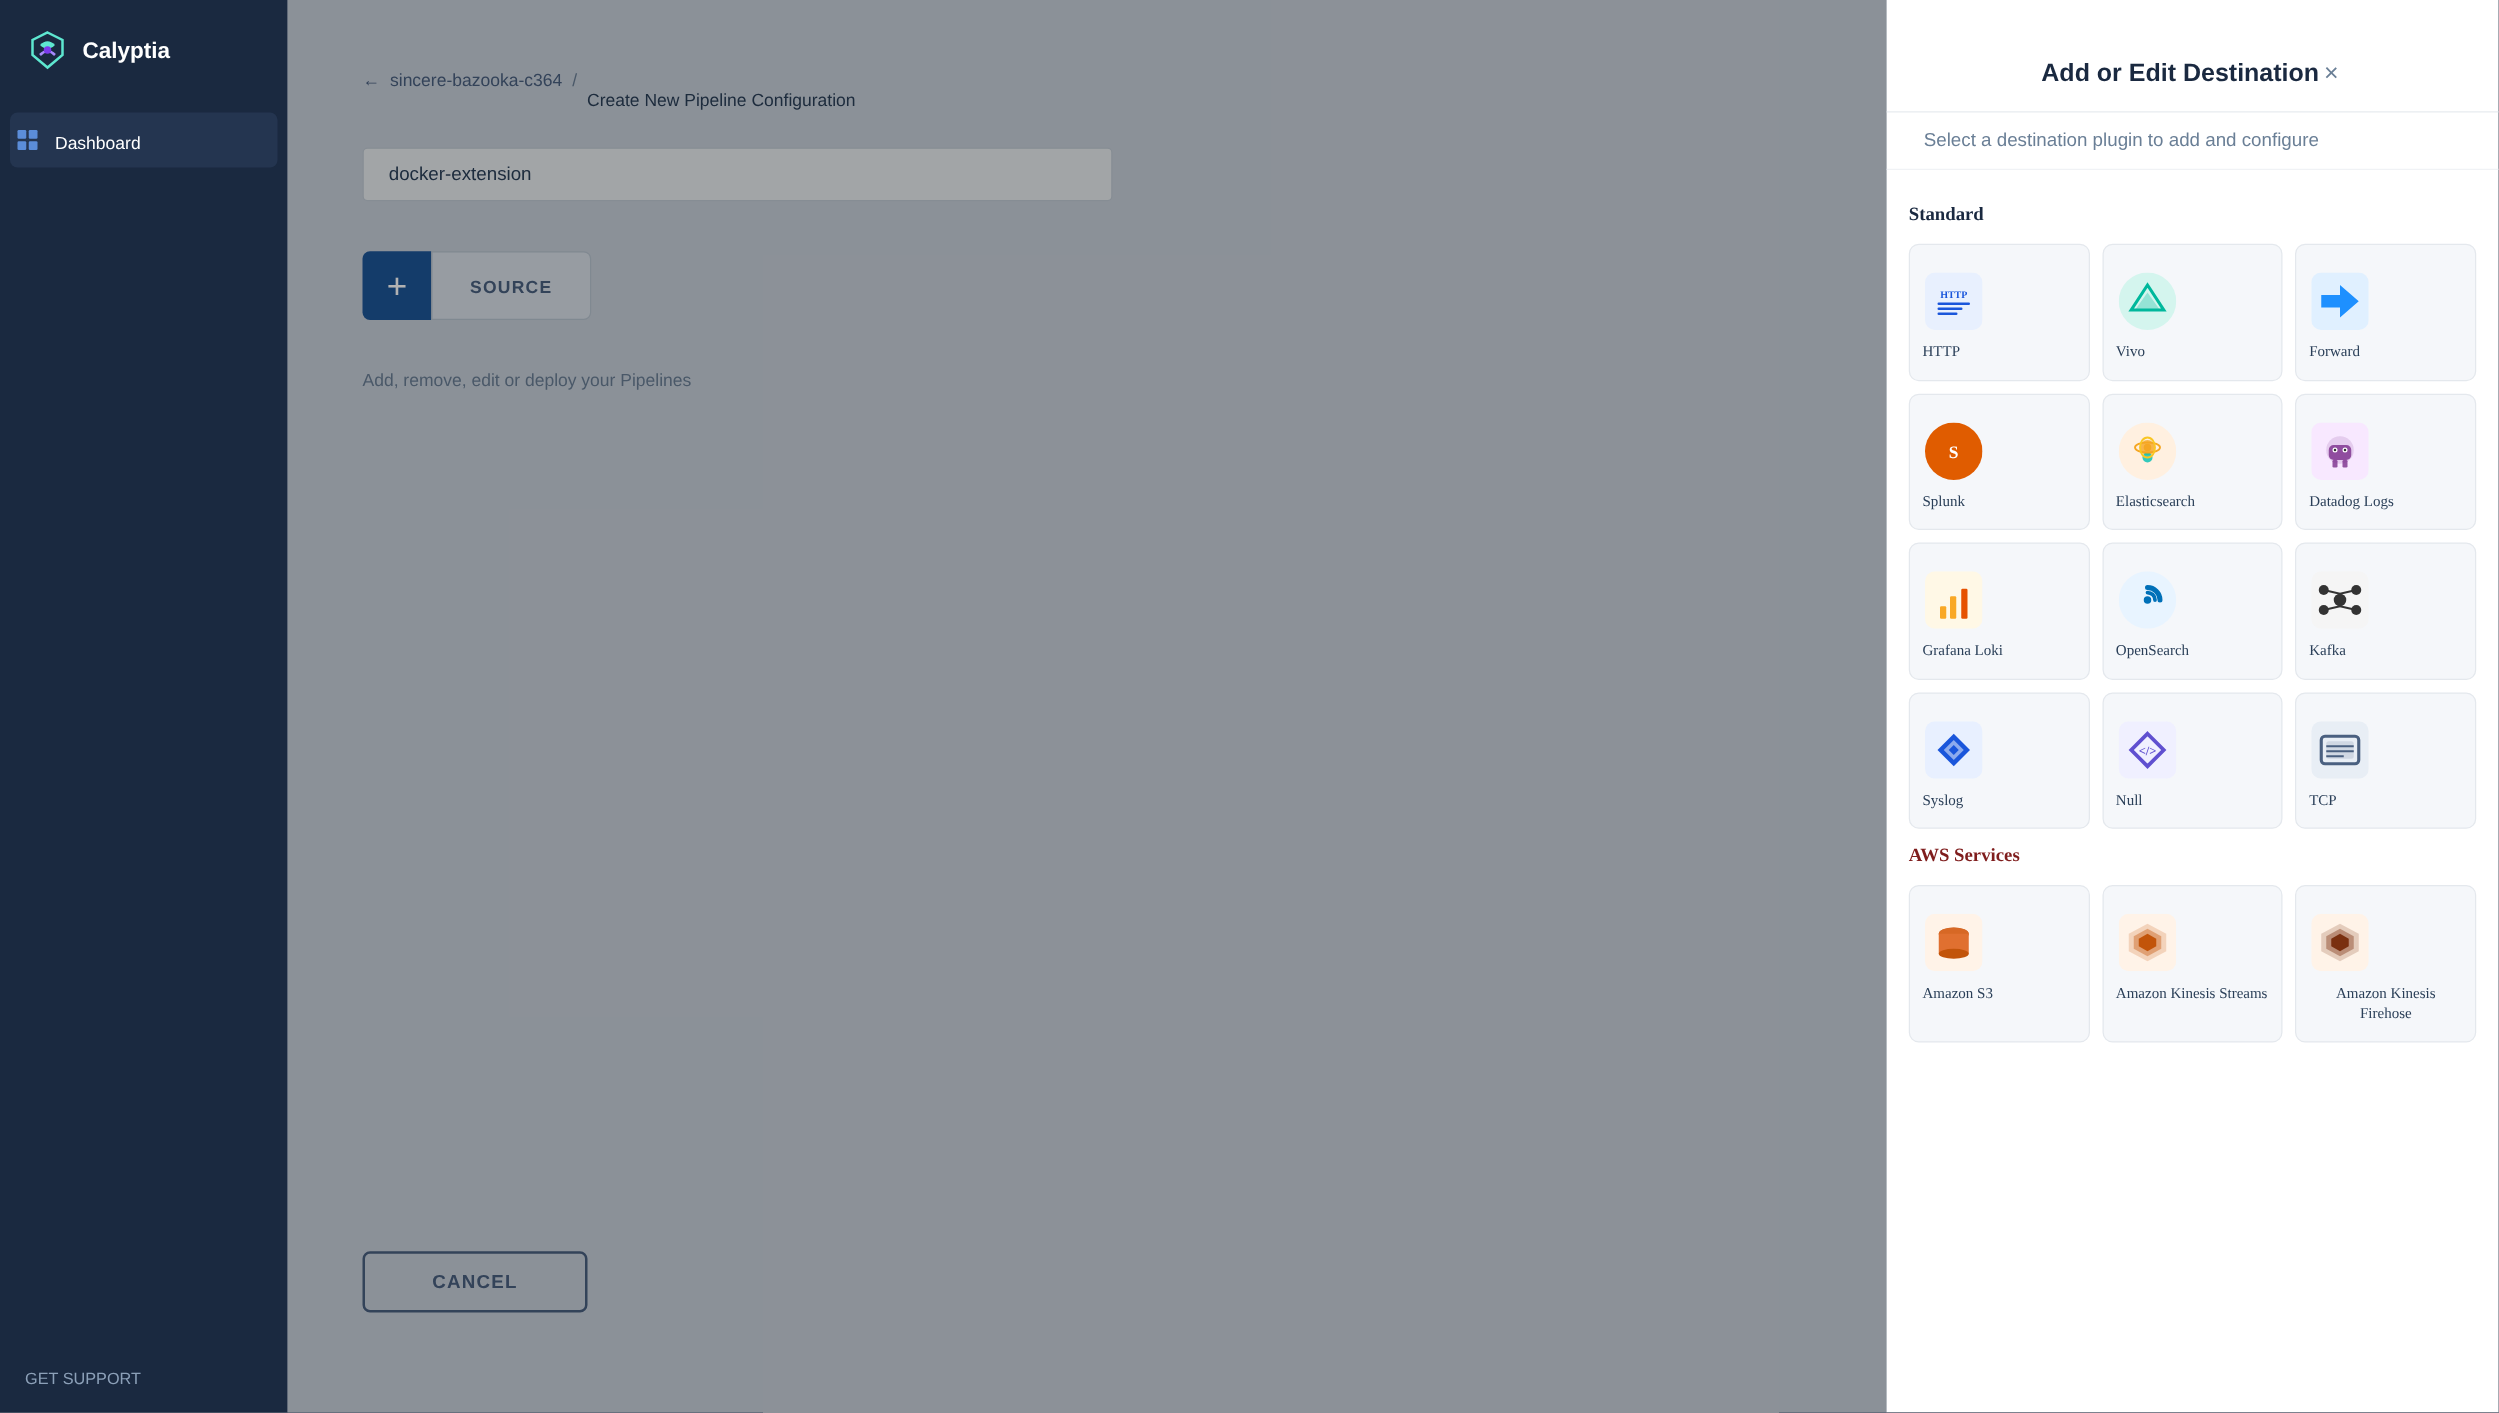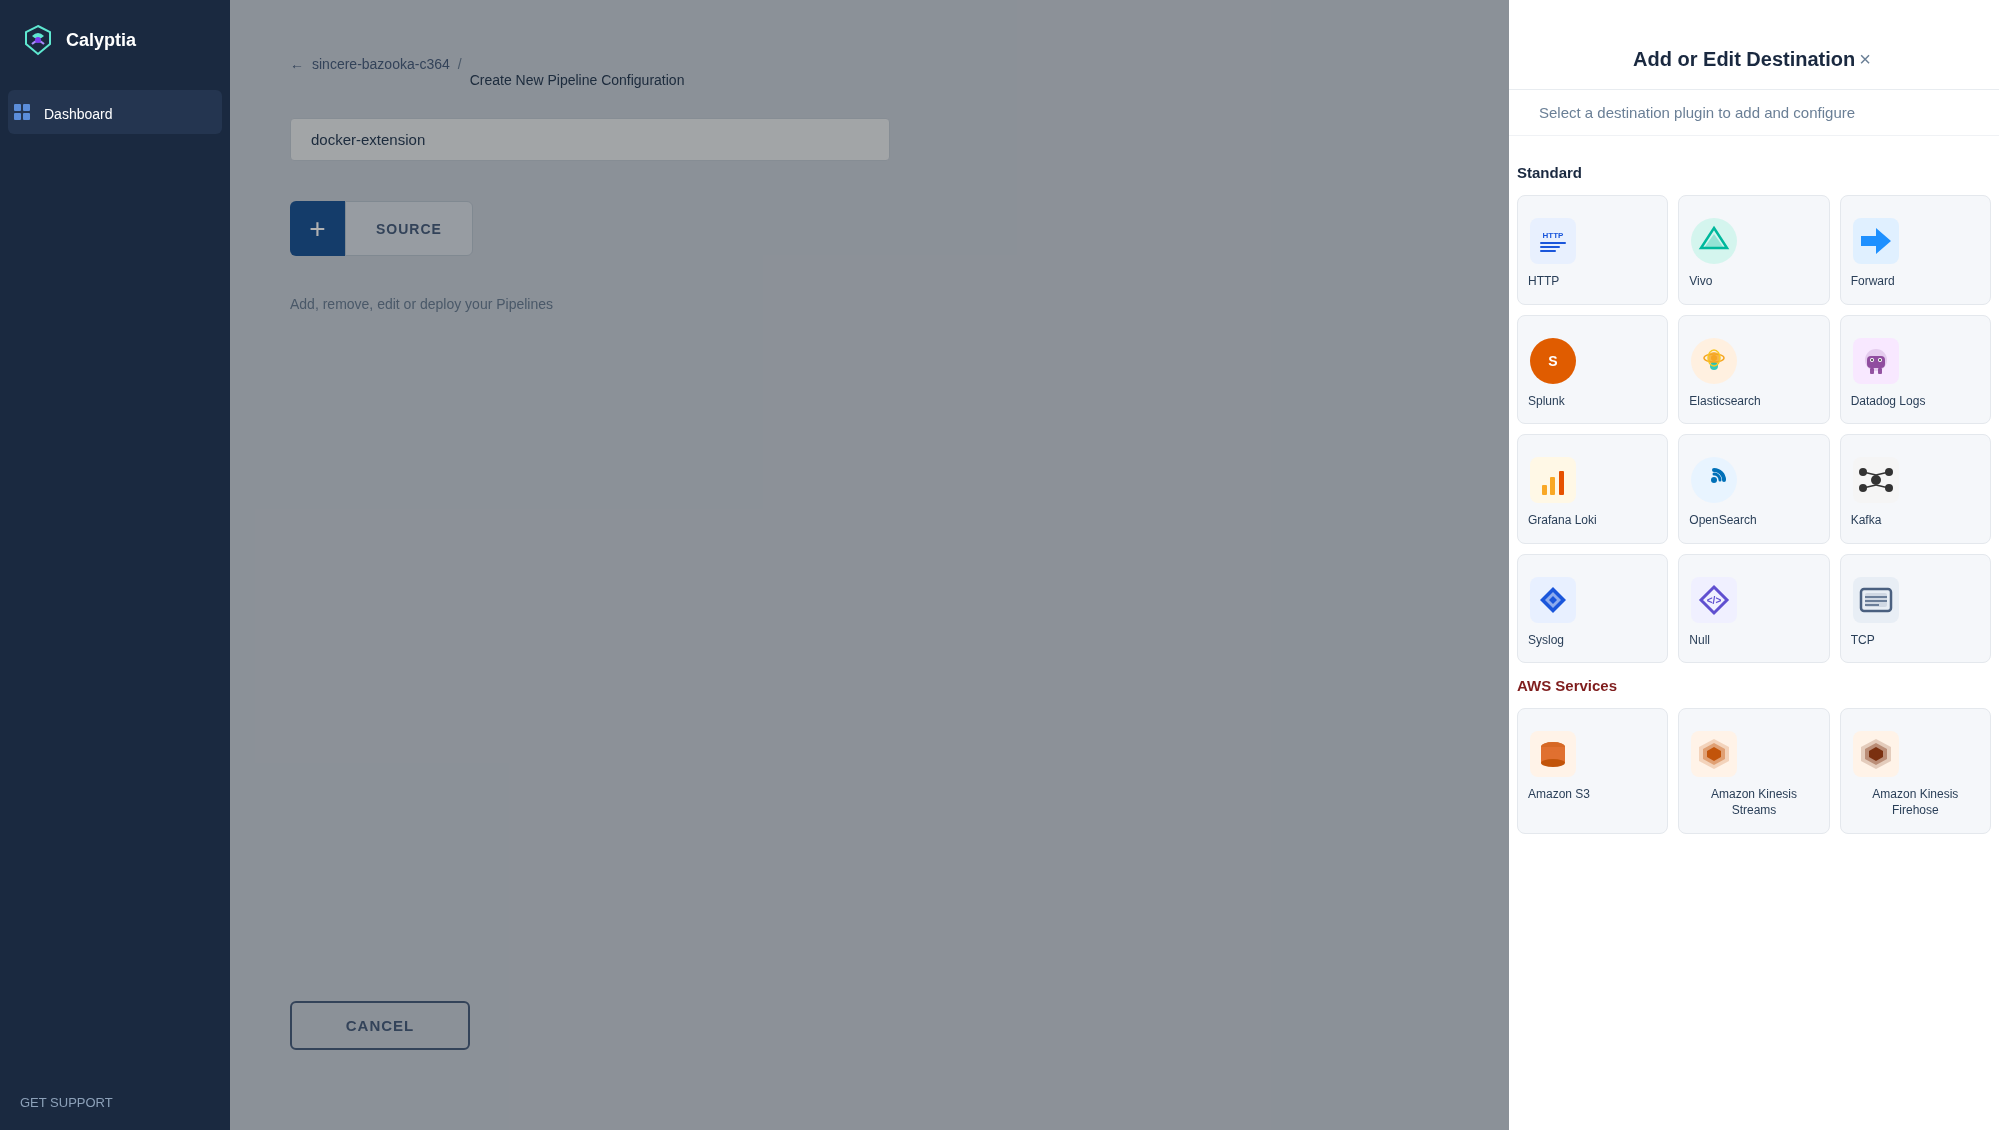--- a/index.html
+++ b/index.html
@@ -179,21 +179,21 @@
       color: #6a7f96;
       font-size: 20px;
       padding: 4px;
     }
     .panel-subtitle {
       padding: 14px 30px;
       font-size: 15px;
       color: #6a7f96;
       border-bottom: 1px solid #f0f2f5;
     }
-    .panel-body { padding: 20px 8px; overflow-y: auto; }
+    .panel-body { padding: 20px 18px; overflow-y: auto; font-family: Liberation Serif, serif; }
     .section-title {
       font-size: 15px;
       font-weight: 700;
       color: #1a2940;
       margin-bottom: 14px;
       margin-top: 8px;
     }
     .plugin-grid {
       display: grid;
       grid-template-columns: repeat(3, 1fr);

